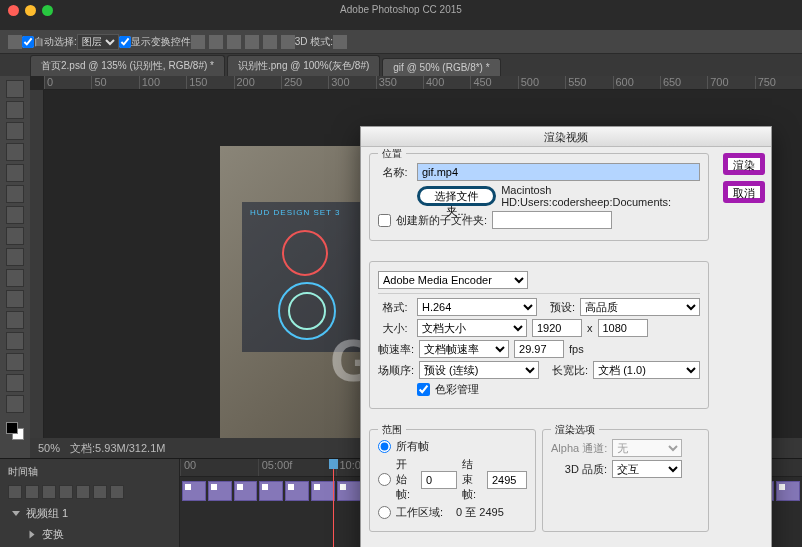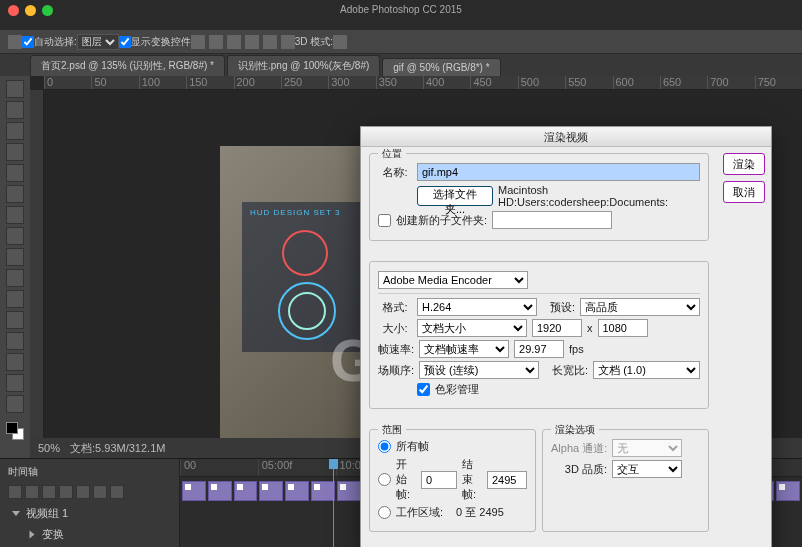--- a/index.html
+++ b/index.html
@@ -48,21 +48,21 @@
 .clip{flex:1;background:#8577b8;border:1px solid #6456a0;position:relative}
 .clip::after{content:"";position:absolute;top:2px;left:2px;width:6px;height:6px;background:#fff}
 .playhead{position:absolute;top:0;bottom:0;left:153px;width:1px;background:#f55}
 .playhead::before{content:"";position:absolute;top:0;left:-4px;width:9px;height:10px;background:#5aa3d4}
 
 .dialog{position:absolute;top:126px;left:360px;width:412px;background:#ededed;border:1px solid #999;box-shadow:0 8px 24px rgba(0,0,0,0.5);color:#222}
 .dialog .titlebar2{height:20px;background:linear-gradient(#f6f6f6,#dcdcdc);border-bottom:1px solid #bbb;text-align:center;line-height:20px;font-size:11px}
 .dialog .body{display:flex}
 .dialog .form{flex:1;padding:6px 8px}
 .dialog .side{width:54px;padding:6px;display:flex;flex-direction:column;gap:6px}
-.dialog .side button{height:22px;background:#fff;border:1px solid #a21caf;border-radius:3px;font-size:11px}
+.dialog .side button{height:22px;background:#fff;border:5px solid #a21caf;border-radius:3px;font-size:11px}
 .fieldset{border:1px solid #bbb;border-radius:3px;padding:6px 8px 8px;margin-bottom:20px;position:relative}
 .fieldset>.legend{position:absolute;top:-7px;left:8px;background:#ededed;padding:0 4px;font-size:10px}
 .row{display:flex;align-items:center;gap:5px;margin:3px 0;font-size:11px}
 .row label{min-width:34px;text-align:center}
 .row input[type=text]{border:1px solid #999;height:18px;padding:0 4px;background:#fff;font-size:11px}
 .row select{border:1px solid #999;height:18px;background:#fff;font-size:11px}
 .row .wide{flex:1}
 .row .num{width:50px}
 .sep{height:1px;background:#ccc;margin:4px 0}
 .half{display:flex;gap:6px}
@@ -236,21 +236,21 @@
   <div class="body">
     <div class="form">
       <div class="fieldset">
         <div class="legend">位置</div>
         <div class="row">
           <label>名称:</label>
           <input type="text" class="wide" style="background: rgb(180, 213, 255);" value="gif.mp4">
         </div>
         <div class="row">
           <label></label>
-          <button style="height:20px;border:1px solid #0c4a6e;background:#fff;border-radius:3px;padding:0 8px">选择文件夹...</button>
+          <button style="height:20px;border:3px solid #0c4a6e;background:#fff;border-radius:10px;padding:0 8px">选择文件夹...</button>
           <span>Macintosh HD:Users:codersheep:Documents:</span>
         </div>
         <div class="row">
           <input type="checkbox" style="">
           <span>创建新的子文件夹:</span>
           <input type="text" style="width: 120px;" disabled="">
         </div>
       </div>
 
       <div class="fieldset">

